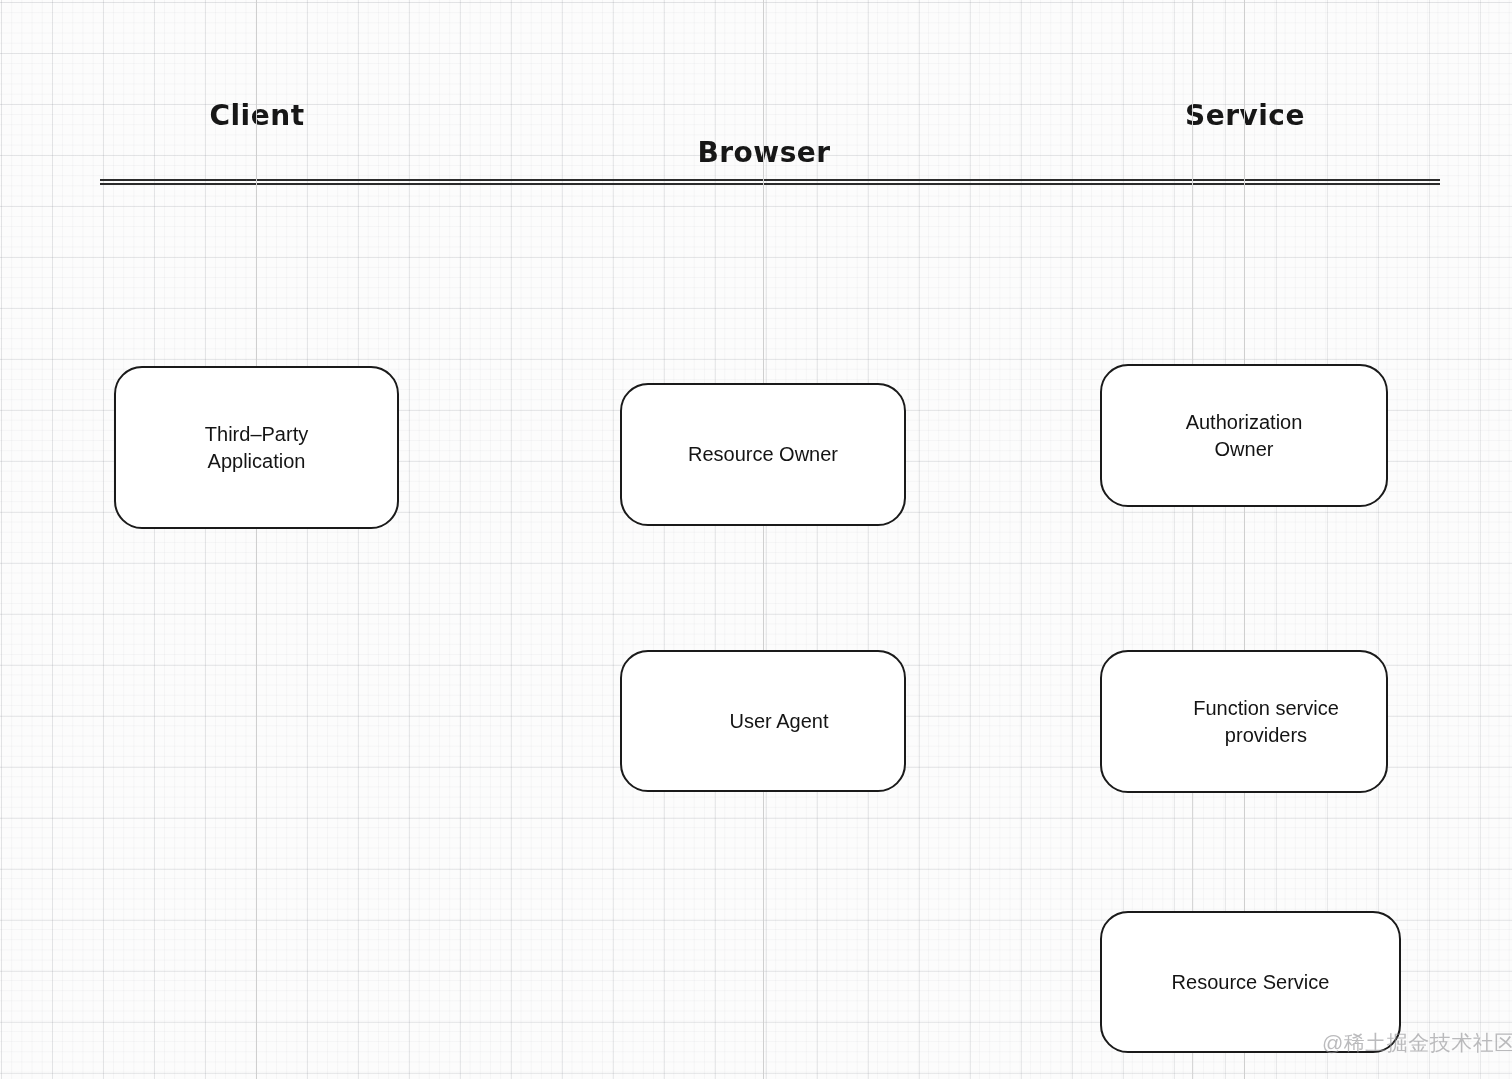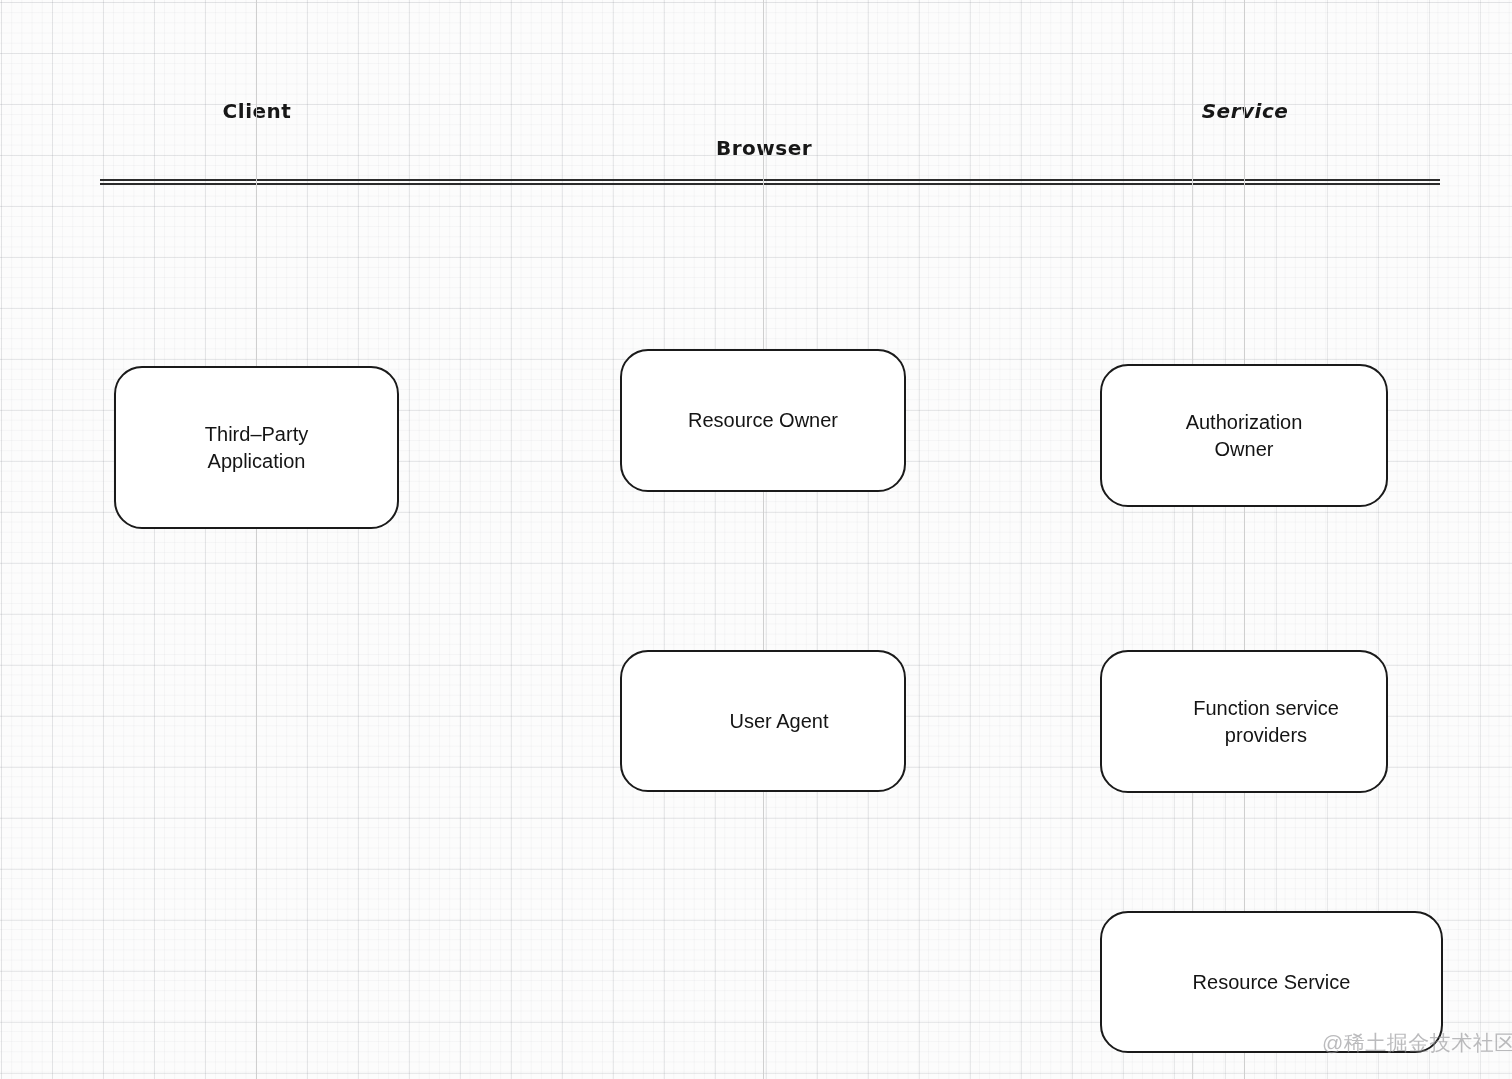--- a/index.html
+++ b/index.html
@@ -23,28 +23,28 @@
     font-family: "Liberation Sans", sans-serif;
   }
 
   
   .col-header {
     position: absolute;
     top: 99px;
     transform: translateX(-50%);
     font-family: "DejaVu Sans", sans-serif;
     font-weight: 600;
-    font-size: 20px;
+    font-size: 28px;
     letter-spacing: 0.5px;
     color: #171717;
     white-space: nowrap;
   }
   .h-client  { left: 257px; }
   .h-browser { left: 764px; margin-top: 37px; }
-  .h-service { left: 1245px; font-style: italic; }
+  .h-service { left: 1245px; }
 
   
   .separator {
     position: absolute;
     left: 100px;
     top: 179px;
     width: 1340px;
     height: 2px;
     border-top: 2px solid #2b2b2b;
     border-bottom: 2px solid #2b2b2b;
@@ -78,25 +78,25 @@
     z-index: 2;
   }
   .node .label {
     font-size: 20px;
     line-height: 27px;
     color: #141414;
     white-space: pre-line;
     padding: 0 12px;
   }
   .n-tpa { left: 114px;  top: 366px; width: 285px; height: 163px; }
-  .n-ro  { left: 620px;  top: 349px; width: 286px; height: 143px; }
+  .n-ro  { left: 620px;  top: 383px; width: 286px; height: 143px; }
   .n-as  { left: 1100px; top: 364px; width: 288px; height: 143px; }
   .n-ua  { left: 620px;  top: 650px; width: 286px; height: 142px; padding-left: 32px; }
   .n-fsp { left: 1100px; top: 650px; width: 288px; height: 143px; padding-left: 44px; }
-  .n-rs  { left: 1100px; top: 911px; width: 343px; height: 142px; text-align: center; }
+  .n-rs  { left: 1100px; top: 911px; width: 301px; height: 142px; text-align: center; }
 
   
   .watermark {
     position: absolute;
     left: 1322px;
     top: 1029px;
     display: flex;
     align-items: center;
     z-index: 10;
     color: rgba(145,145,148,0.62);

